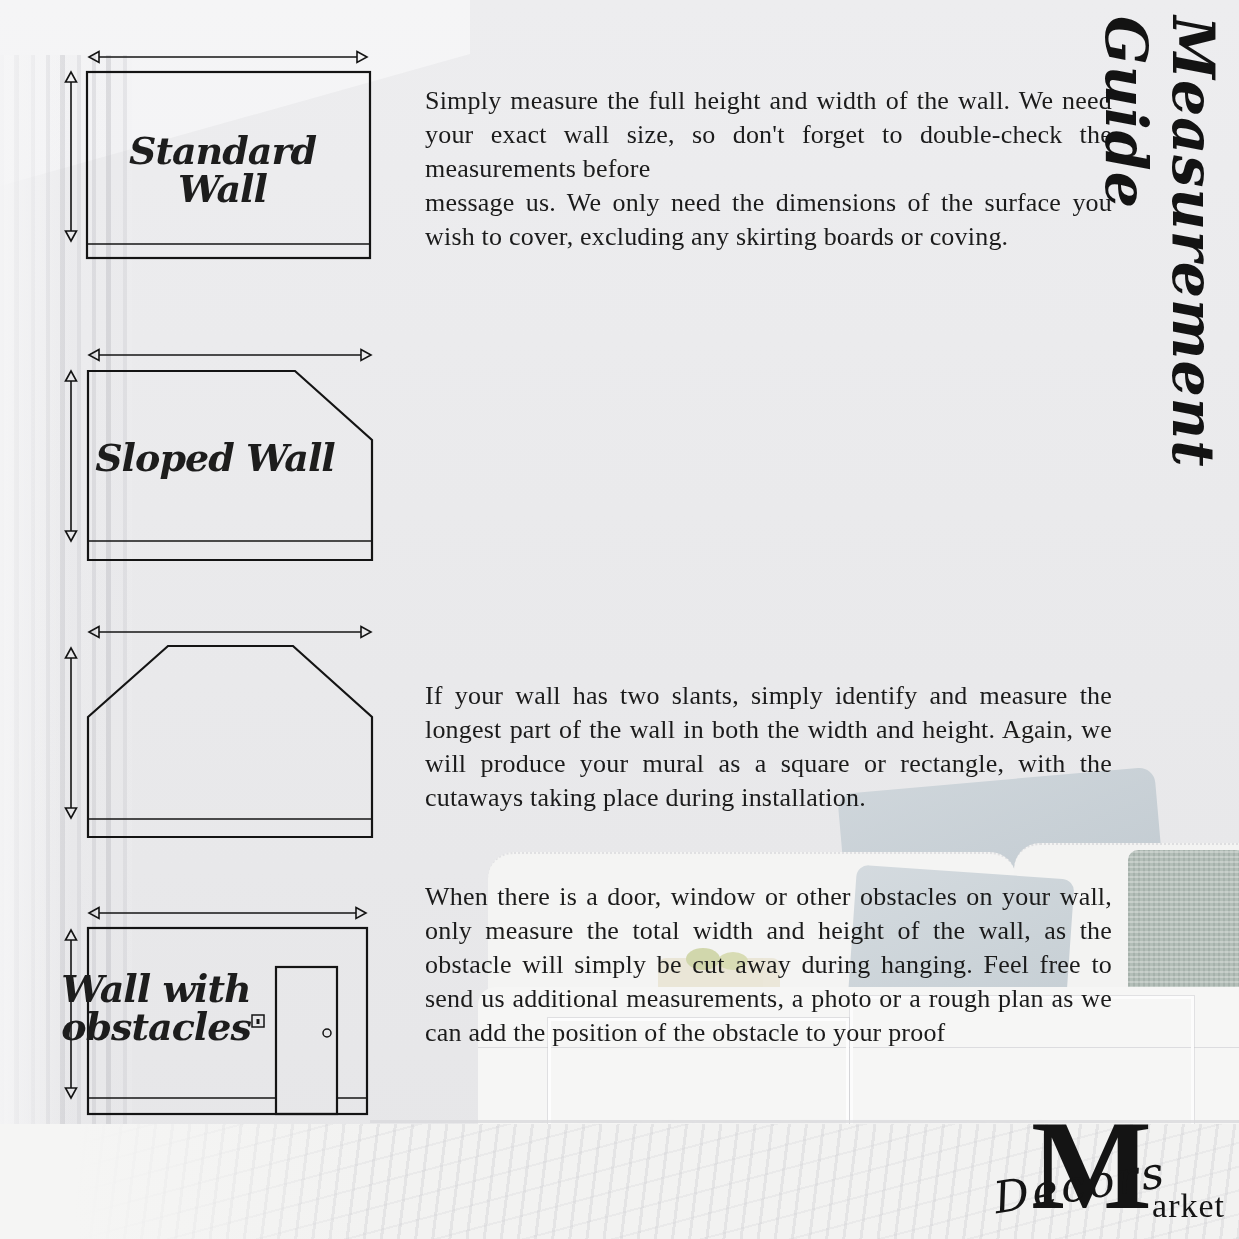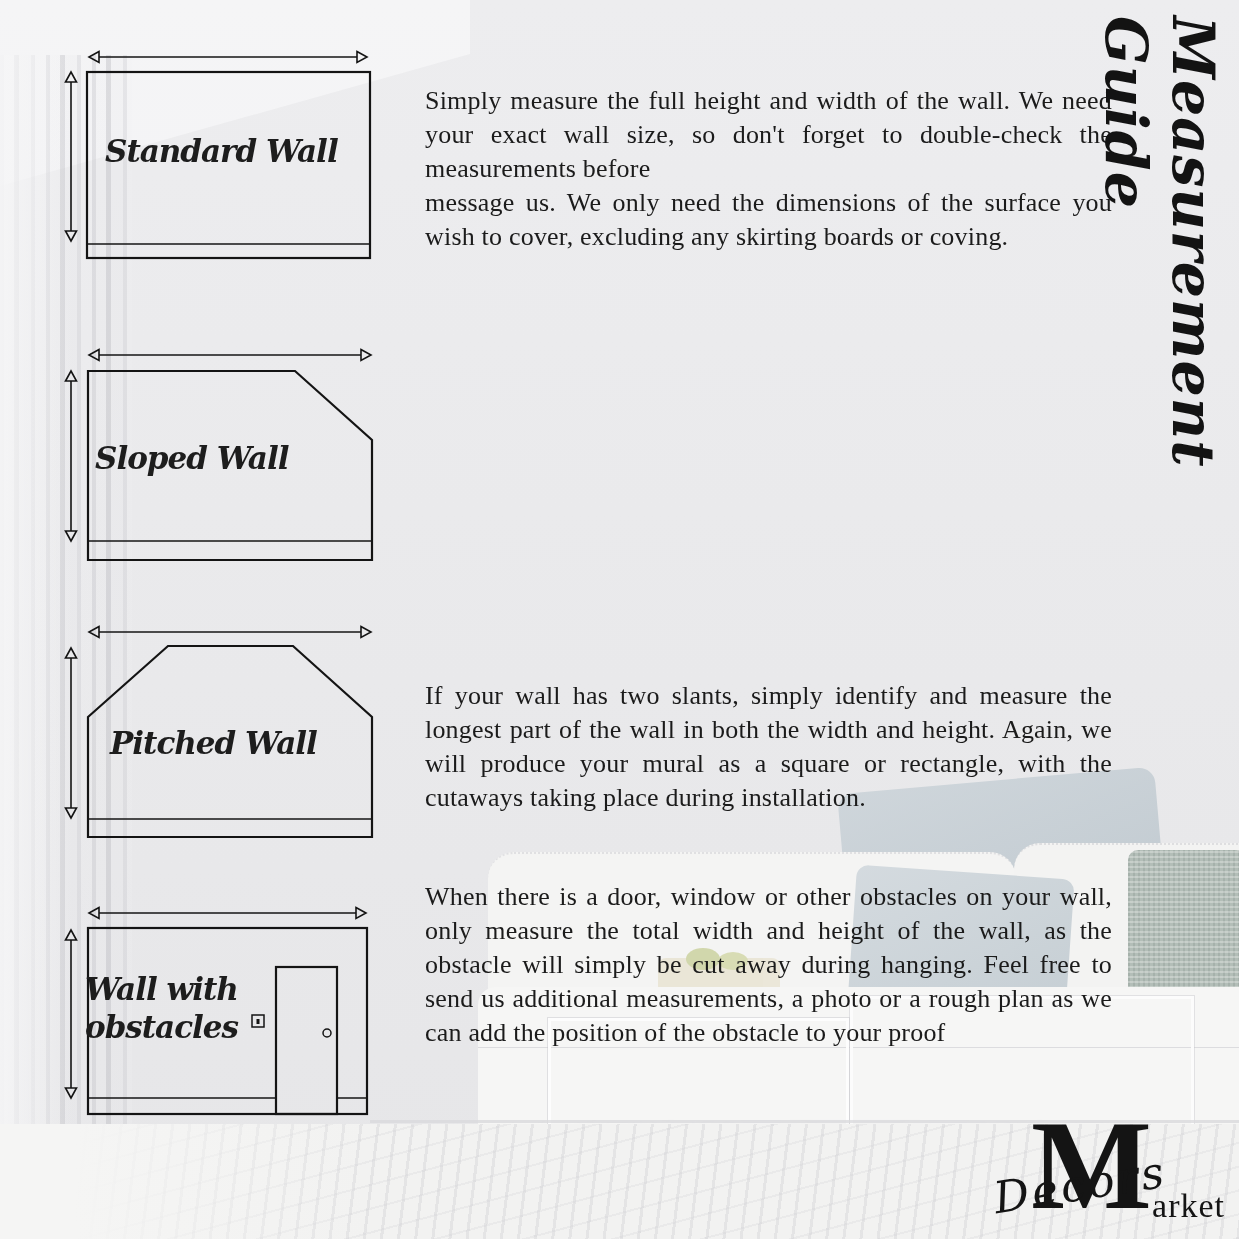--- a/index.html
+++ b/index.html
@@ -53,23 +53,23 @@
          repeating-linear-gradient(-15deg,rgba(214,214,217,.3) 0 2px,transparent 2px 23px),
          #f2f2f1;}
 
   
   .content{position:absolute;inset:0;z-index:1;}
   .diagram{position:absolute;left:50px;width:340px;height:250px;}
   .diagram svg{position:absolute;inset:0;}
   .dline{stroke:#141414;stroke-width:2.2;fill:none;}
   .dthin{stroke:#141414;stroke-width:1.5;fill:none;}
   .arr{stroke:#141414;stroke-width:1.6;fill:none;stroke-linejoin:miter;}
-  .wall-label{position:absolute;text-align:left;color:#1d1d1d;
+  .wall-label{position:absolute;text-align:center;color:#1d1d1d;
               font-family:"DejaVu Serif", serif;font-style:italic;font-weight:bold;
-              font-size:31px;letter-spacing:-1px;white-space:pre-line;line-height:38px;}
+              font-size:38px;letter-spacing:-1px;white-space:pre-line;line-height:38px;}
   .para{position:absolute;left:425px;width:687px;color:#1b1b1b;
         font-size:26px;line-height:34px;text-align:justify;white-space:pre-line;
         letter-spacing:.2px;}
   .p1{top:84px;} .p2{top:389px;} .p3{top:679px;} .p4{top:880px;}
 
   .vtitle{position:absolute;top:16px;right:12px;height:560px;color:#131313;
           writing-mode:vertical-rl;font-family:"DejaVu Serif", serif;
           font-style:italic;font-weight:bold;font-size:57px;letter-spacing:1px;}
 
   .logo{position:absolute;right:12px;bottom:4px;width:218px;height:106px;color:#141414;}
@@ -153,21 +153,20 @@
             <path d="M311 26.5 321 32l-10 5.5z"></path>
         </g>
         <g class="arr">
           <line x1="21" y1="58" x2="21" y2="208"></line>
           <path d="M15.5 58 21 48l5.5 10z"></path>
             <path d="M15.5 208 21 218l5.5-10z"></path>
         </g>
         <polygon class="dline" points="38,117 118,46 243,46 322,117 322,237 38,237"></polygon>
         <line class="dthin" x1="38" y1="219" x2="322" y2="219"></line>
       </svg>
-      <div class="wall-label" style="left:60px;top:124px;width:240px;">Pitched Wall</div>
     </div>
 
     <div class="diagram" style="top:890px;">
       <svg viewBox="0 0 340 250">
         <g class="arr">
           <line x1="49" y1="23" x2="306" y2="23"></line>
           <path d="M49 17.5 39 23l10 5.5z"></path>
             <path d="M306 17.5 316 23l-10 5.5z"></path>
         </g>
         <g class="arr">
@@ -176,21 +175,21 @@
             <path d="M15.5 198 21 208l5.5-10z"></path>
         </g>
         <rect class="dline" x="38" y="38" width="279" height="186"></rect>
         <line class="dthin" x1="38" y1="208" x2="226" y2="208"></line>
         <line class="dthin" x1="287" y1="208" x2="317" y2="208"></line>
         <rect class="dline" x="226" y="77" width="61" height="147"></rect>
         <circle class="dthin" cx="277" cy="143" r="4"></circle>
         <rect class="dthin" x="202" y="125" width="12" height="12"></rect>
         <rect x="206.5" y="129" width="3" height="5" fill="#141414"></rect>
       </svg>
-      <div class="wall-label" style="left:35px;top:80px;width:190px;">Wall with
+      <div class="wall-label" style="left:11px;top:80px;width:190px;">Wall with
 obstacles</div>
     </div>
 
     <div class="para p1">Simply measure the full height and width of the wall. We need your exact wall size, so don't forget to double-check the measurements before
 message us. We only need the dimensions of the surface you wish to cover, excluding any skirting boards or coving.</div>
     <div class="para p3">If your wall has two slants, simply identify and measure the longest part of the wall in both the width and height. Again, we will produce your mural as a square or rectangle, with the cutaways taking place during installation.</div>
     <div class="para p4">When there is a door, window or other obstacles on your wall, only measure the total width and height of the wall, as the obstacle will simply be cut away during hanging. Feel free to send us additional measurements, a photo or a rough plan as we can add the position of the obstacle to your proof</div>
 
     <div class="vtitle">Measurement Guide</div>
 

